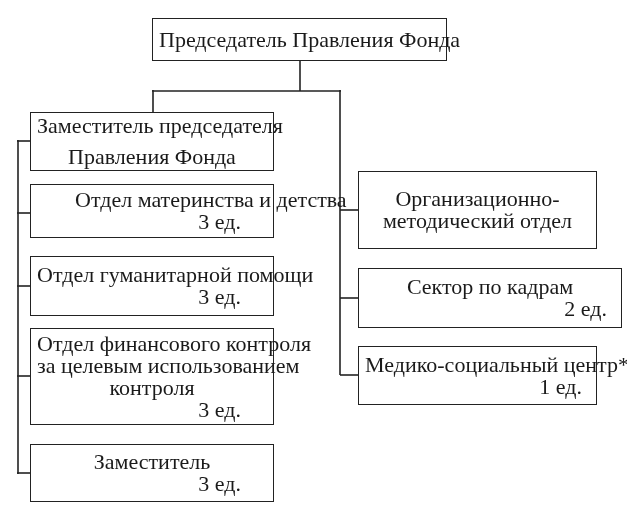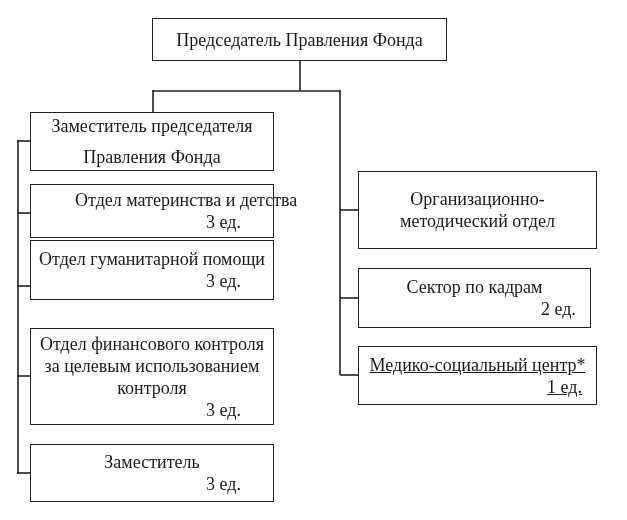--- a/index.html
+++ b/index.html
@@ -30,21 +30,21 @@
     stroke: var(--line-color);
     stroke-width: 1.6;
   }
   .box {
     position: absolute;
     border: 1.6px solid var(--line-color);
     background: var(--bg-color);
     display: flex;
     flex-direction: column;
     justify-content: center;
-    font-size: 18px;
+    font-size: 22px;
     line-height: 22px;
     padding: 2px 6px;
   }
   .box .line {
     text-align: center;
     white-space: nowrap;
   }
   .box .count {
     text-align: right;
     white-space: nowrap;
@@ -87,21 +87,21 @@
   <div class="box" style="left:30px; top:112px; width:244px; height:59px;justify-content:space-between;">
     <div class="line">Заместитель председателя</div>
     <div class="line">Правления Фонда</div>
   </div>
 
   <div class="box" style="left:30px; top:184px; width:244px; height:54px;padding-left:44px;">
     <div class="line">Отдел материнства и детства</div>
     <div class="count count-l">3 ед.</div>
   </div>
 
-  <div class="box" style="left:30px; top:240px; width:244px; height:60px;">
+  <div class="box" style="left:30px; top:256px; width:244px; height:60px;">
     <div class="line">Отдел гуманитарной помощи</div>
     <div class="count count-l">3 ед.</div>
   </div>
 
   <div class="box" style="left:30px; top:328px; width:244px; height:97px;">
     <div class="line">Отдел финансового контроля</div>
     <div class="line">за целевым использованием</div>
     <div class="line">контроля</div>
     <div class="count count-l">3 ед.</div>
   </div>
@@ -109,23 +109,23 @@
   <div class="box" style="left:30px; top:444px; width:244px; height:58px;">
     <div class="line">Заместитель</div>
     <div class="count count-l">3 ед.</div>
   </div>
 
   <div class="box" style="left:358px; top:171px; width:239px; height:78px;">
     <div class="line">Организационно-</div>
     <div class="line">методический отдел</div>
   </div>
 
-  <div class="box" style="left:358px; top:268px; width:233px; height:60px;">
+  <div class="box" style="left:358px; top:268px; width:264px; height:60px;">
     <div class="line">Сектор по кадрам</div>
     <div class="count count-r">2 ед.</div>
   </div>
 
-  <div class="box" style="left:358px; top:346px; width:239px; height:59px;text-decoration:underline;">
+  <div class="box" style="left:358px; top:346px; width:239px; height:59px;">
     <div class="line">Медико-социальный центр*</div>
     <div class="count count-r">1 ед.</div>
   </div>
 
 </div>
 
 </body></html>

